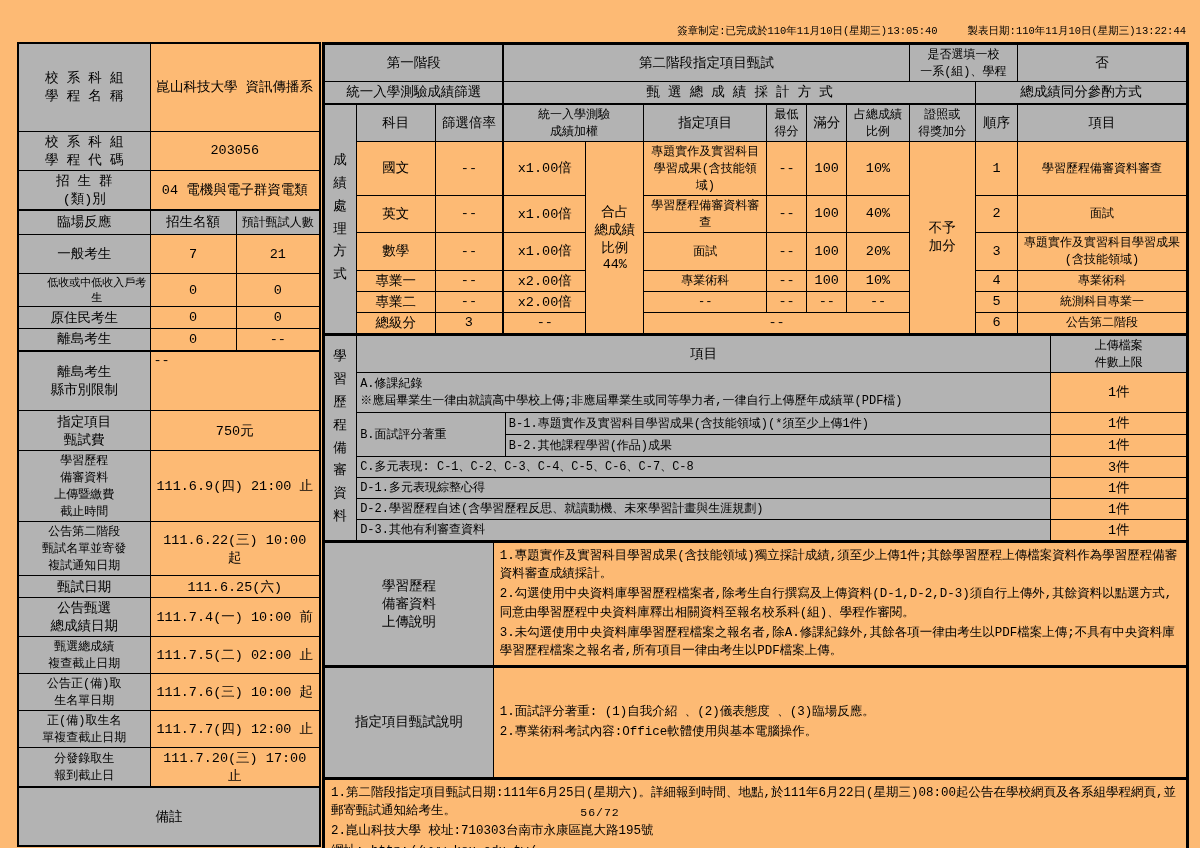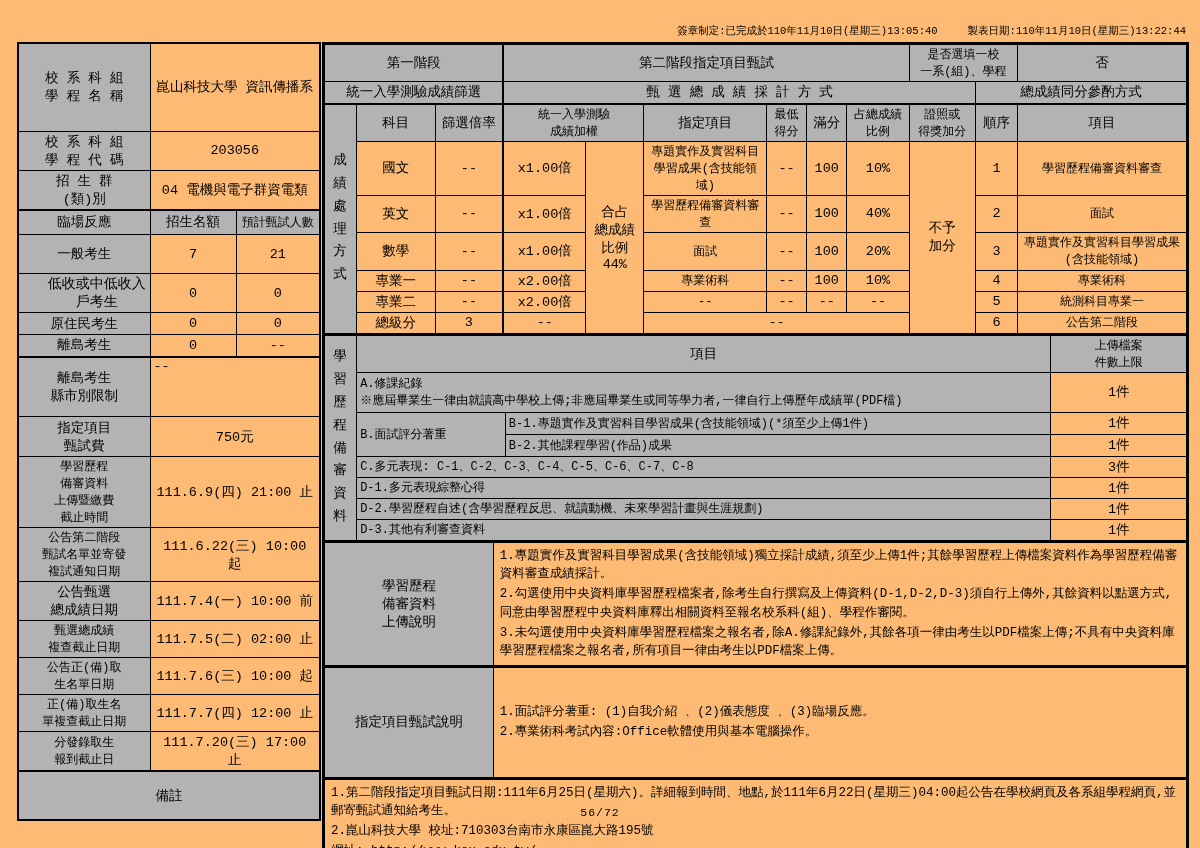--- a/index.html
+++ b/index.html
@@ -5,21 +5,21 @@
   html,body{margin:0;padding:0;background:#e9e9e9;}
   .page{position:relative;width:1200px;height:848px;background:#fdba74;
         font-family:Liberation Mono, monospace;color:#000;overflow:hidden;}
   .meta{position:absolute;top:24px;right:14px;font-size:10.5px;display:flex;gap:30px;white-space:nowrap;}
   table{border-collapse:collapse;table-layout:fixed;}
   td{border:1px solid #000;padding:1px 3px;text-align:center;vertical-align:middle;
      font-size:13.5px;overflow:hidden;word-break:break-all;}
   .g{background:#b3b3b3;}
   .pre{white-space:pre-line;}
   .sm{font-size:12px;}
-  .xs{font-size:14px;padding-left:28px;}
+  .xs{font-size:11px;padding-left:28px;}
   .left{text-align:left;}
   .top{vertical-align:top;}
   .vlabel{line-height:1.7;letter-spacing:1px;}
   .outer{border:2.5px solid #000;}
   .tk-t{border-top:2.5px solid #000;}
   .tl{border-left:2px solid #000;}
   .left-block{position:absolute;left:17px;top:42px;}
   .right-block{position:absolute;left:322px;top:42px;width:863px;border:2.5px solid #000;}
   .right-block table{width:100%;}
   .sep{border-top:2px solid #000;}
@@ -101,20 +101,24 @@
 上傳暨繳費
 截止時間</td>
       <td colspan="2">111.6.9(四) 21:00 止</td>
     </tr>
     <tr style="height:43px">
       <td class="g pre sm">公告第二階段
 甄試名單並寄發
 複試通知日期</td>
       <td colspan="2">111.6.22(三) 10:00 起</td>
     </tr>
+    <tr style="height:22px">
+      <td class="g">甄試日期</td>
+      <td colspan="2">111.6.25(六)</td>
+    </tr>
     <tr style="height:38px">
       <td class="g pre">公告甄選
 總成績日期</td>
       <td colspan="2">111.7.4(一) 10:00 前</td>
     </tr>
     <tr style="height:29px">
       <td class="g pre sm">甄選總成績
 複查截止日期</td>
       <td colspan="2">111.7.5(二) 02:00 止</td>
     </tr>
@@ -126,21 +130,21 @@
     <tr style="height:29px">
       <td class="g pre sm">正(備)取生名
 單複查截止日期</td>
       <td colspan="2">111.7.7(四) 12:00 止</td>
     </tr>
     <tr style="height:29px">
       <td class="g pre sm">分發錄取生
 報到截止日</td>
       <td colspan="2">111.7.20(三) 17:00 止</td>
     </tr>
-    <tr style="height:49px">
+    <tr style="height:59px">
       <td colspan="3" class="g tk-t">備註</td>
     </tr>
   </tbody>
     </table>
 
   <div class="right-block">
 
     <table>
       <colgroup>
         <col style="width:32px">
@@ -350,21 +354,21 @@
     </tbody>
       </table>
 
     <table class="sep">
       <colgroup>
           <col style="width:858px">
         </colgroup>
       <tbody>
           <tr style="height:56px">
         <td class="left top notes">
-          <div>1.第二階段指定項目甄試日期:111年6月25日(星期六)。詳細報到時間、地點,於111年6月22日(星期三)04:00起公告在學校網頁及各系組學程網頁,並郵寄甄試通知給考生。</div>
+          <div>1.第二階段指定項目甄試日期:111年6月25日(星期六)。詳細報到時間、地點,於111年6月22日(星期三)08:00起公告在學校網頁及各系組學程網頁,並郵寄甄試通知給考生。</div>
           <div>2.崑山科技大學  校址:710303台南市永康區崑大路195號</div>
           <div>
             <span>網址:</span>
             <span class="url">http://www.ksu.edu.tw/</span>
           </div>
         </td>
       </tr>
     </tbody>
       </table>
 

